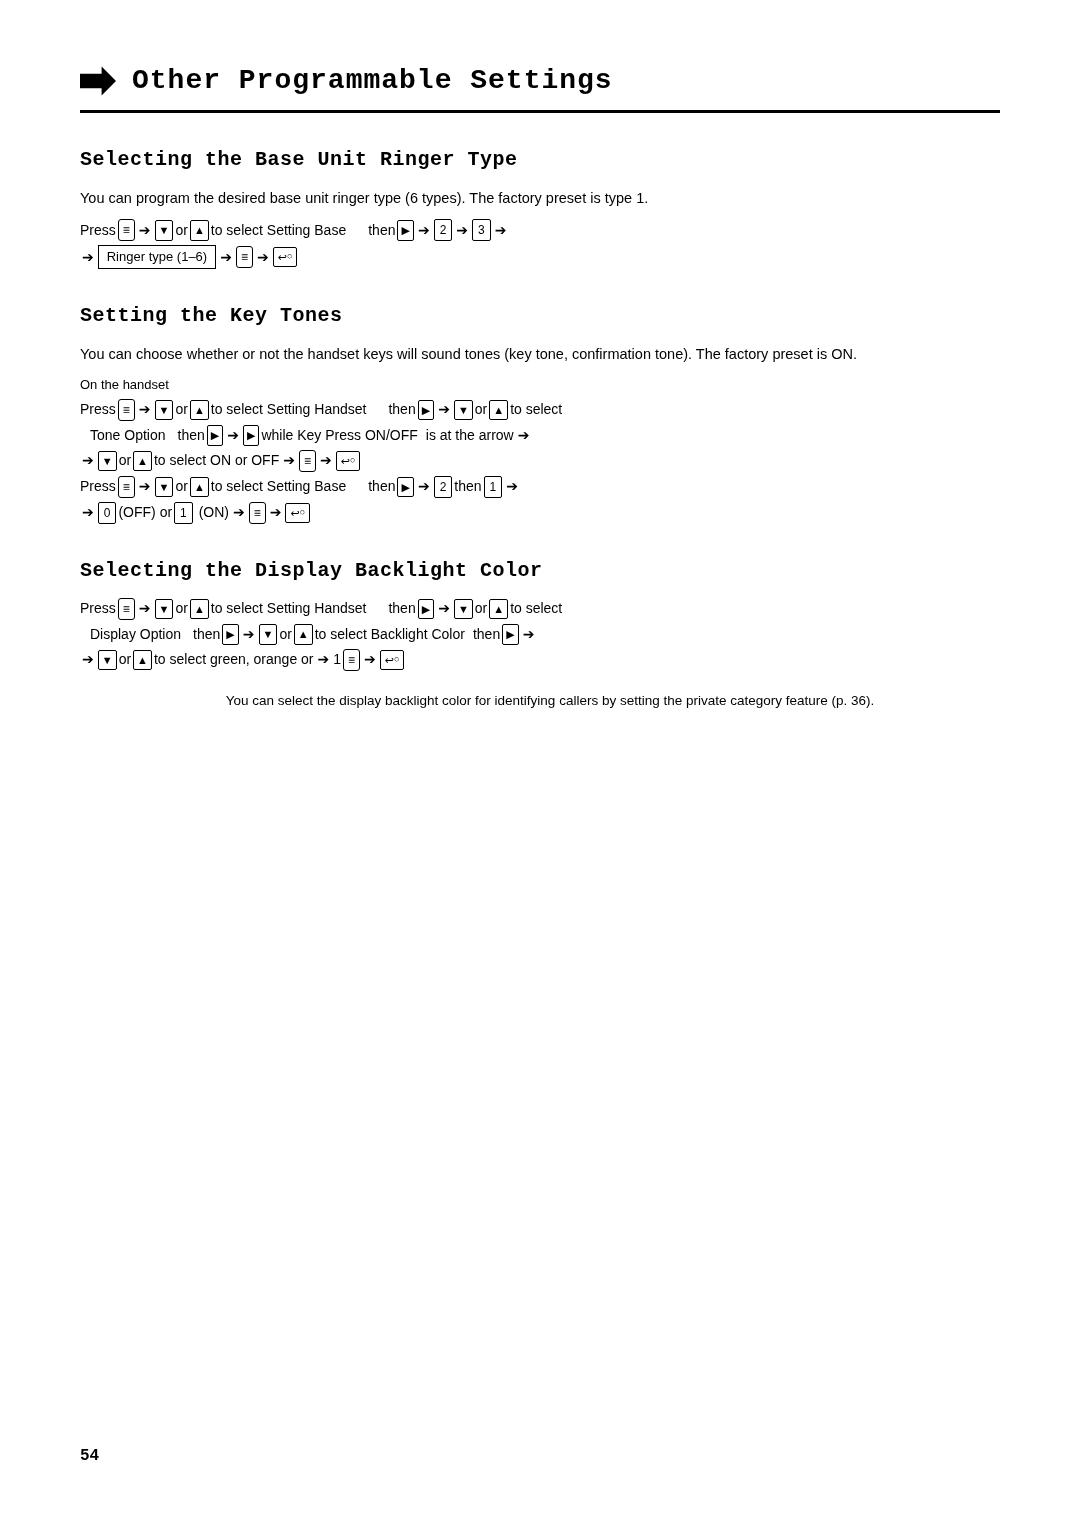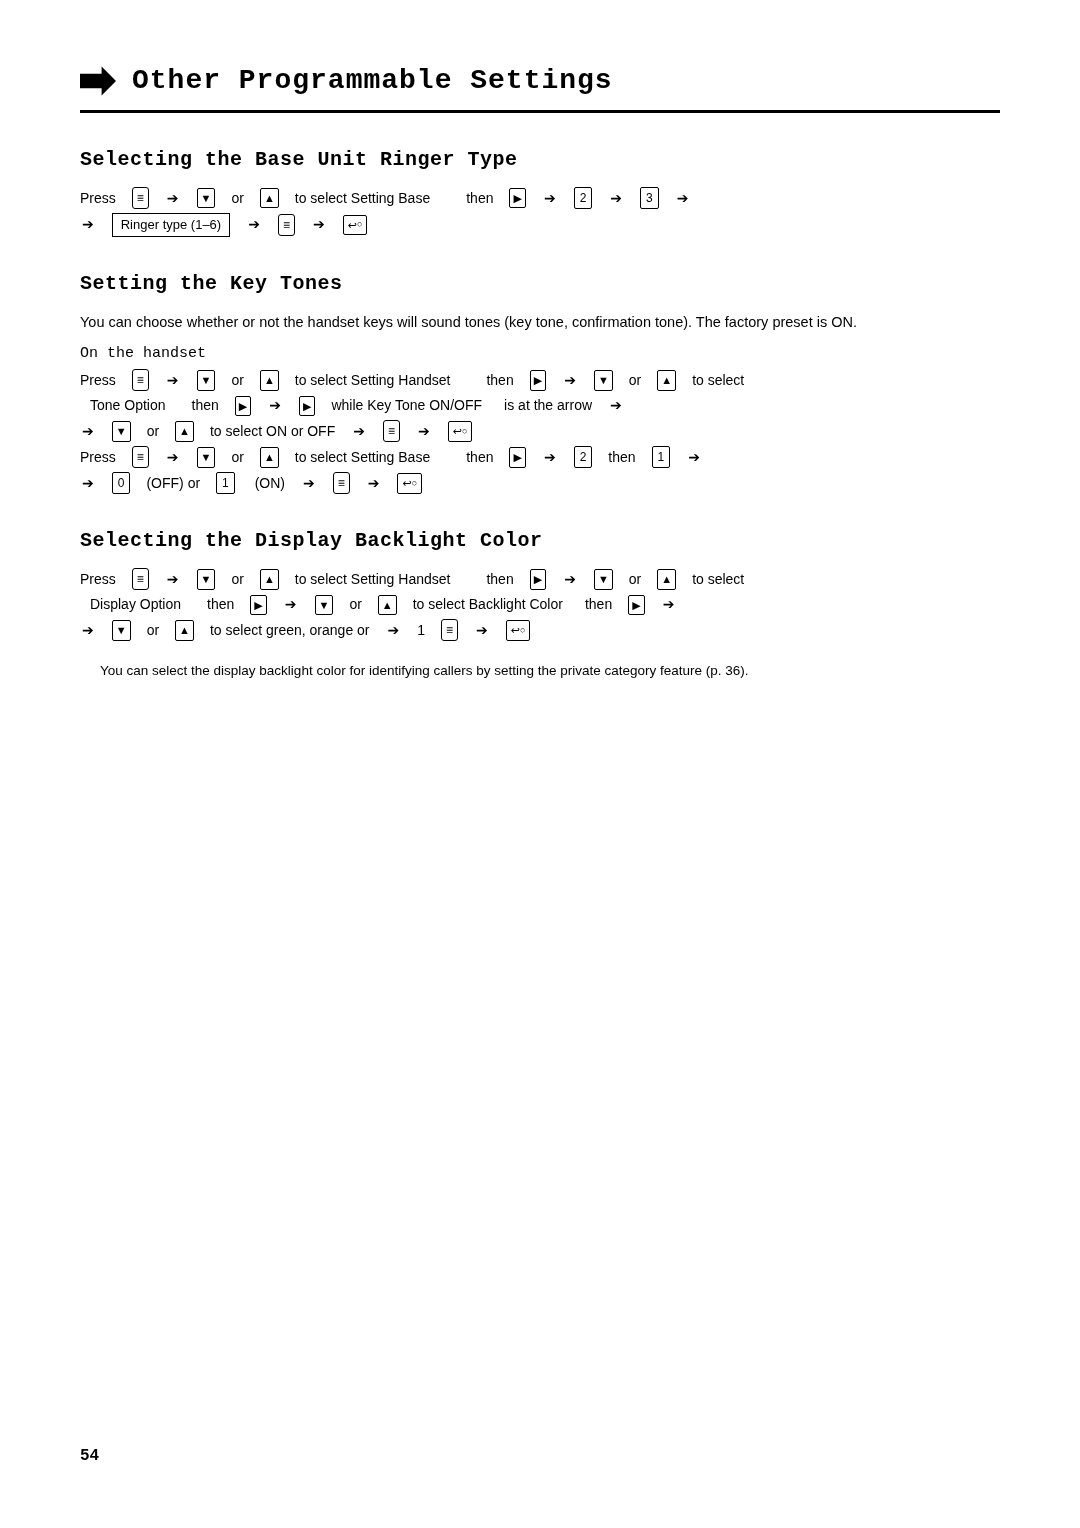--- a/index.html
+++ b/index.html
@@ -66,49 +66,50 @@
     .arr {
       display: inline-block;
       margin: 0 2px;
     }
 
     
     .flow-row {
       display: flex;
       flex-wrap: wrap;
       align-items: center;
-      gap: 16px;
+      gap: 2px;
       margin: 4px 0;
       font-size: 14px;
       font-family: Arial, sans-serif;
     }
 
     .sub-label {
-      font-size: 15px;
-      font-family: Liberation Mono, monospace;
+      font-size: 13px;
+      font-family: Liberation Sans, sans-serif;
       margin: 10px 0 4px 0;
     }
 
     .note-text {
       font-family: Arial, sans-serif;
       font-size: 13.5px;
       margin: 6px 0 6px 20px;
       line-height: 1.5;
     }
   </style>
 </head>
 <body>
 
 <div class="chapter-header">
   <div class="arrow-icon"></div>
   <span class="chapter-title">Other Programmable Settings</span>
 </div>
 
 <div>
   <div class="section-title">Selecting the Base Unit Ringer Type</div>
+  <p class="body-text">You can program the desired base unit ringer type (6 types). The factory preset is type 1.</p>
 
   <div class="flow-row">
     <span>Press</span>
 
     <span style="display:inline-flex;align-items:center;border:1.5px solid #000;border-radius:3px;padding:1px 4px;font-size:12px;">≡</span>
     <span class="arr">➔</span>
 
     <span style="display:inline-flex;align-items:center;border:1.5px solid #000;border-radius:2px;padding:1px 3px;font-size:11px;">▼</span>
     <span>or</span>
     <span style="display:inline-flex;align-items:center;border:1.5px solid #000;border-radius:2px;padding:1px 3px;font-size:11px;">▲</span>
@@ -155,21 +156,21 @@
     <span style="display:inline-flex;align-items:center;border:1.5px solid #000;border-radius:2px;padding:1px 3px;font-size:11px;">▲</span>
     <span>to select</span>
   </div>
 
   <div class="flow-row">
     <span style="padding-left:10px;">Tone Option</span>
     <span style="margin-left:10px;">then</span>
     <span style="display:inline-flex;align-items:center;border:1.5px solid #000;border-radius:2px;padding:1px 3px;font-size:11px;">▶</span>
     <span class="arr">➔</span>
     <span style="display:inline-flex;align-items:center;border:1.5px solid #000;border-radius:2px;padding:1px 3px;font-size:11px;">▶</span>
-    <span>while Key Tone ON/OFF</span>
+    <span>while Key Press ON/OFF</span>
     <span style="margin-left:6px;">is at the arrow</span>
     <span class="arr">➔</span>
   </div>
 
   <div class="flow-row">
     <span class="arr">➔</span>
     <span style="display:inline-flex;align-items:center;border:1.5px solid #000;border-radius:2px;padding:1px 3px;font-size:11px;">▼</span>
     <span>or</span>
     <span style="display:inline-flex;align-items:center;border:1.5px solid #000;border-radius:2px;padding:1px 3px;font-size:11px;">▲</span>
     <span>to select ON or OFF</span>
@@ -251,16 +252,16 @@
     <span>or</span>
     <span style="display:inline-flex;align-items:center;border:1.5px solid #000;border-radius:2px;padding:1px 3px;font-size:11px;">▲</span>
     <span>to select green, orange or</span>
     <span class="arr">➔</span>
     <span>1</span>
     <span style="display:inline-flex;align-items:center;border:1.5px solid #000;border-radius:3px;padding:1px 4px;font-size:12px;">≡</span>
     <span class="arr">➔</span>
     <span style="display:inline-flex;align-items:center;border:1.5px solid #000;border-radius:2px;padding:1px 4px;font-size:11px;">↩<sub style="font-size:9px;">○</sub></span>
   </div>
 
-  <div class="note-text" style="margin-top:20px;">You can select the display backlight color for identifying callers by setting the private category feature (p. 36).</div>
+  <div class="note-text" style="margin-top:20px;text-align:center;">You can select the display backlight color for identifying callers by setting the private category feature (p. 36).</div>
 </div>
 
 <div class="page-number">54</div>
 
 </body></html>

